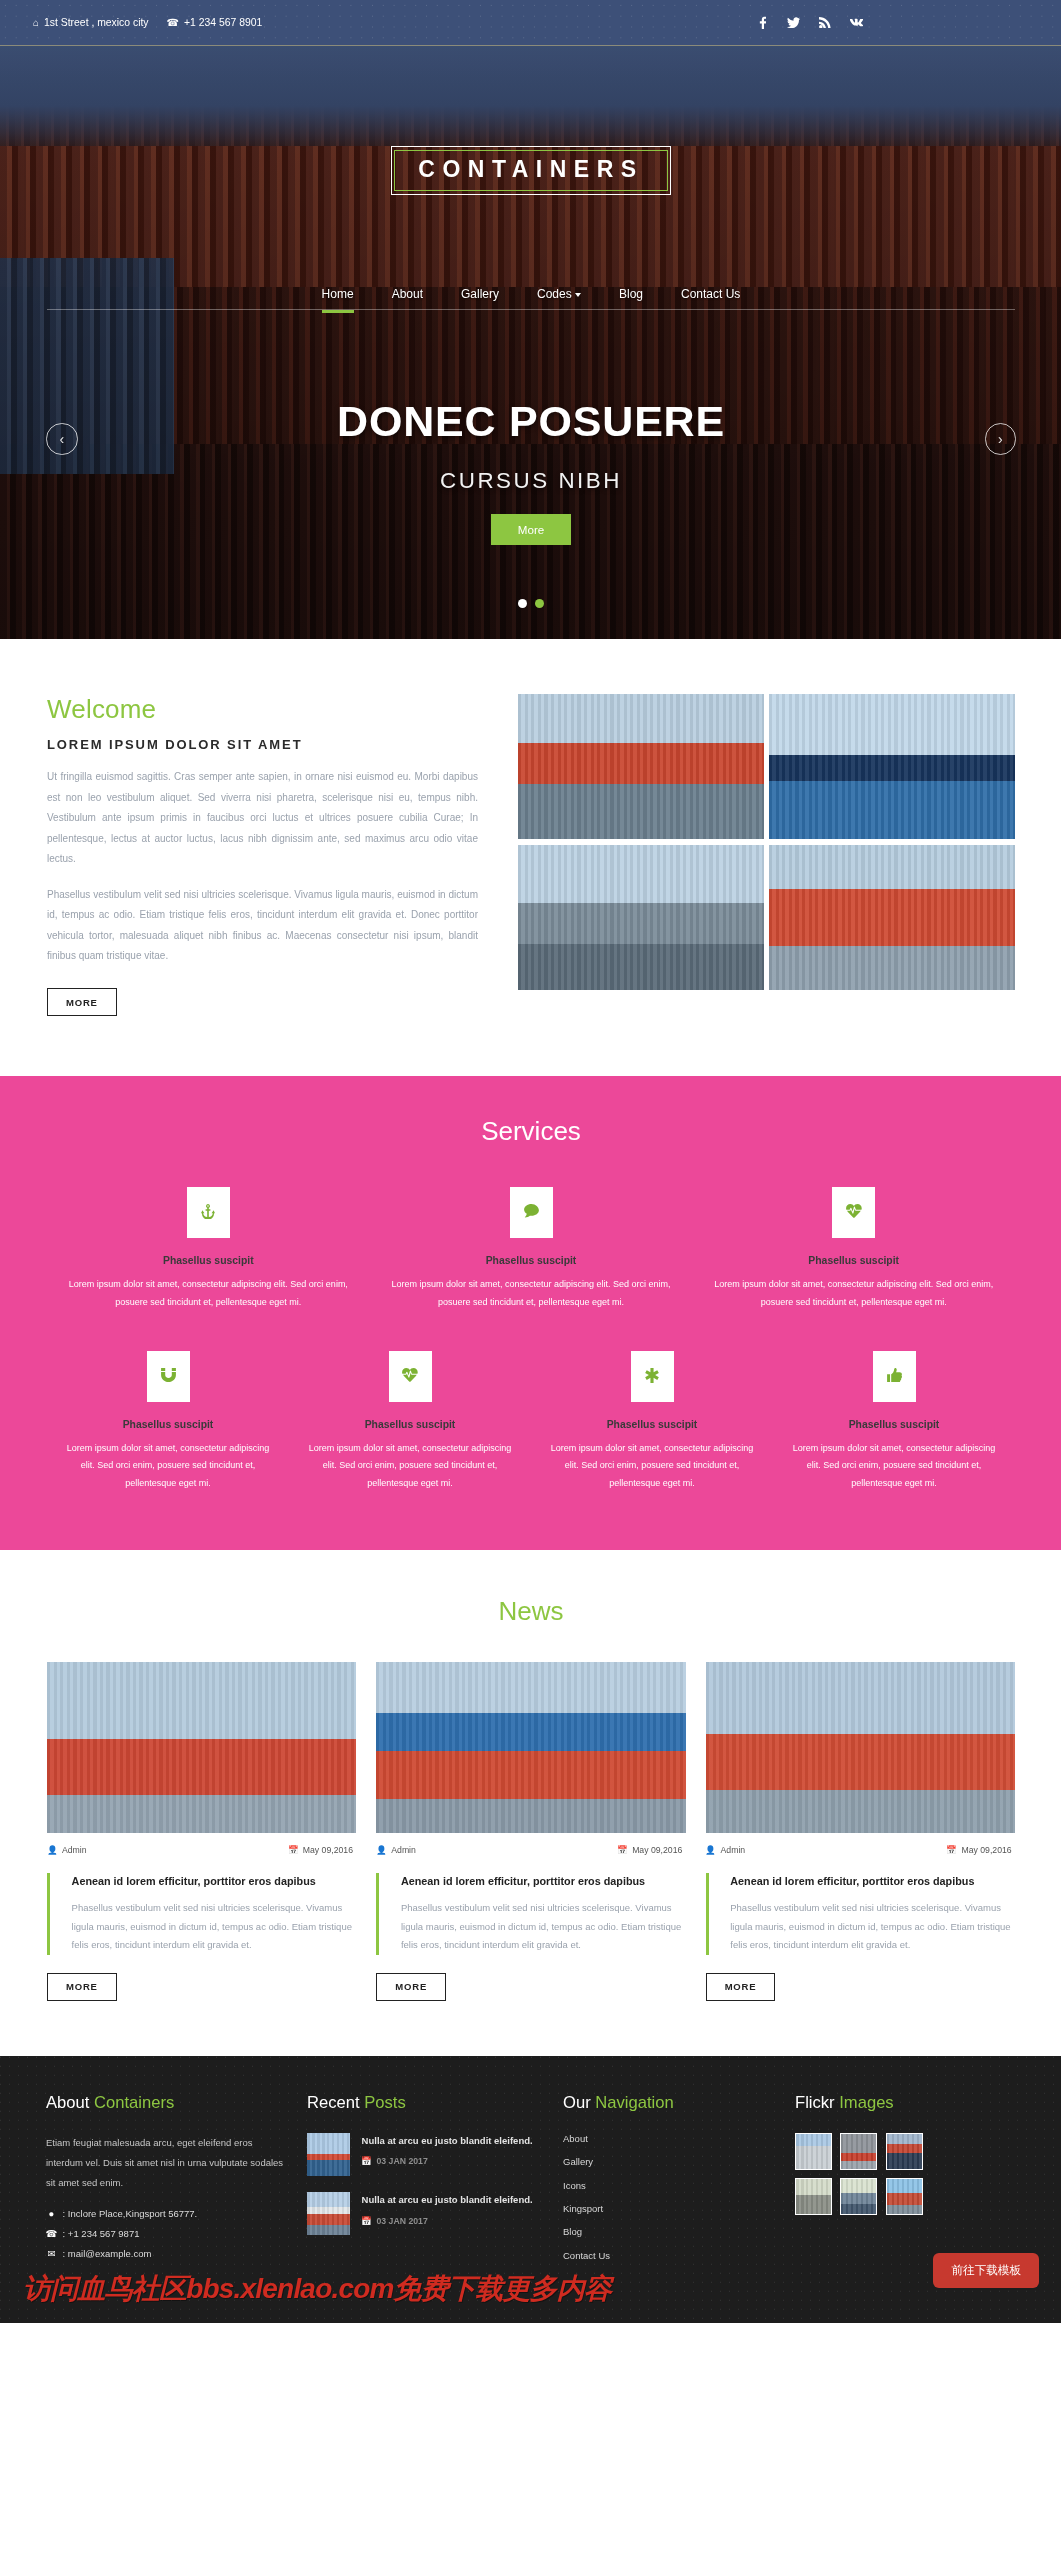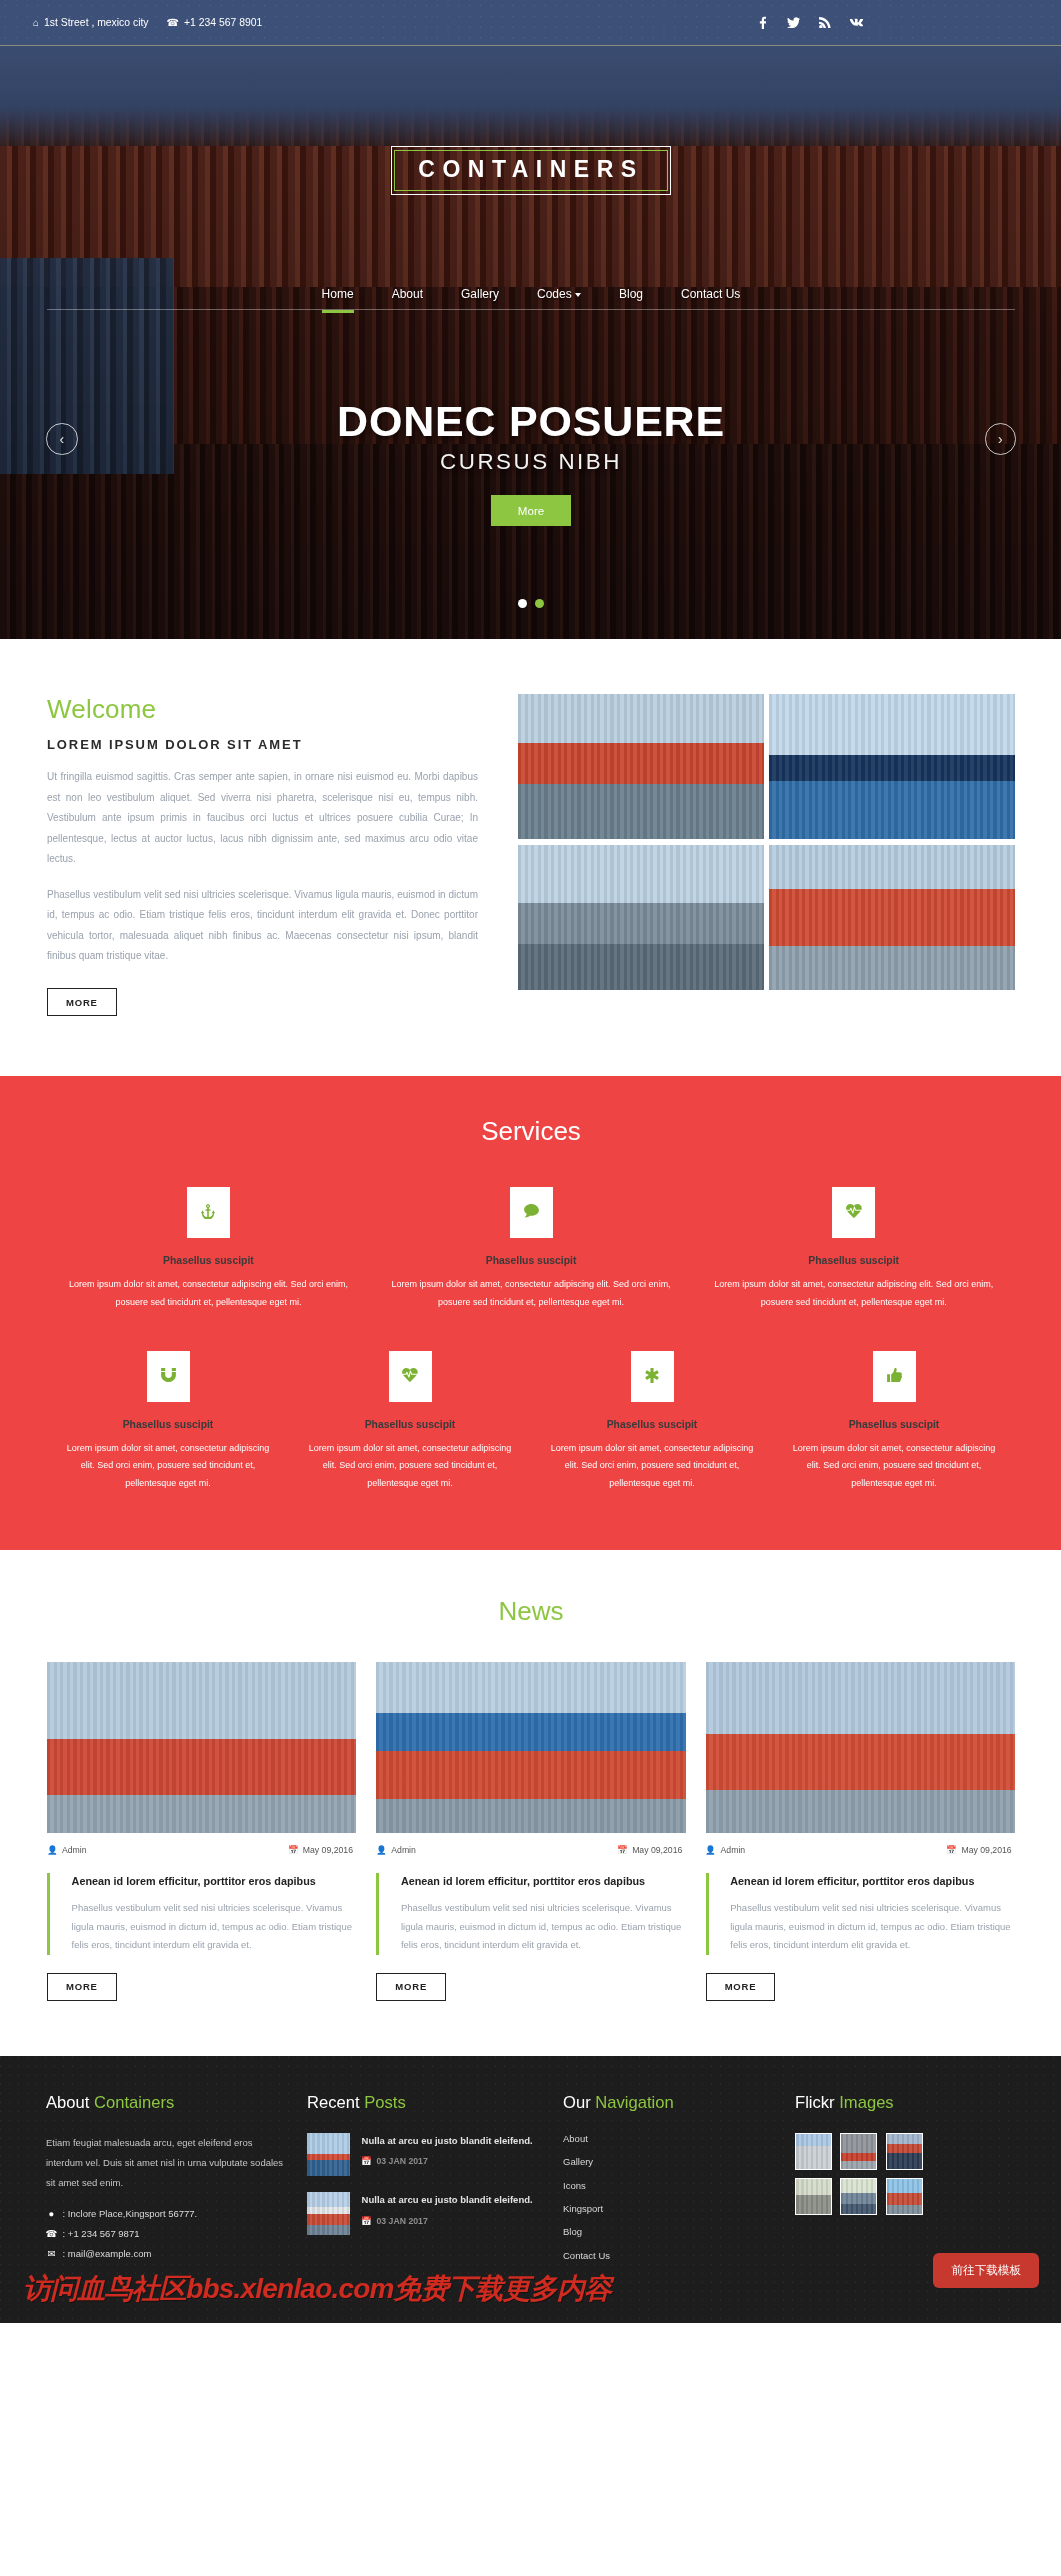--- a/index.html
+++ b/index.html
@@ -86,21 +86,21 @@
   .nav-item.active::after {
     content: ""; position: absolute; left: 0; right: 0; bottom: 0;
     height: 2.5px; background: #8dc641;
   }
   .caret { display:inline-block; width:0; height:0; margin-left:3.3px; vertical-align: middle;
     border-left:3.3px solid transparent; border-right:3.3px solid transparent; border-top:4.1px solid #fff; }
   .nav-rule { position:absolute; left: 47px; right: 47px; top: 263px; height:0.8px; background: rgba(255,255,255,.35); z-index:5;}
 
   .slide-content { position: absolute; top: 353px; left: 0; right: 0; text-align: center; z-index: 6; }
   .slide-title { color: #fff; font-size: 43px; font-weight: bold; letter-spacing: 0.8px; line-height: 1.05; text-shadow: 0 1.7px 5px rgba(0,0,0,.5); }
-  .slide-sub { color: #f2f2f2; font-size: 22.4px; font-weight: 300; letter-spacing: 2.5px; margin-top: 5px; text-shadow: 0 1.7px 4.1px rgba(0,0,0,.5); }
+  .slide-sub { color: #f2f2f2; font-size: 22.4px; font-weight: 300; letter-spacing: 2.5px; margin-top: 24px; text-shadow: 0 1.7px 4.1px rgba(0,0,0,.5); }
   .slide-btn {
     display: inline-block; margin-top: 20px; background: #8dc641; color: #fff;
     border: none; font-size: 11.6px; padding: 9px 26.5px; cursor: pointer;
     font-family: "Liberation Sans", sans-serif;
   }
   .slider-arrow {
     position: absolute; top: 377px; width: 31.5px; height: 31.5px; border-radius: 50%;
     border: 0.8px solid rgba(255,255,255,.75); color: rgba(255,255,255,.9);
     display: flex; align-items: center; justify-content: center; font-size: 14px; z-index: 7; cursor: pointer;
   }
@@ -126,23 +126,23 @@
   .ph-port1 { background: linear-gradient(180deg,#b9cfe0 0 34%, #c9462f 34% 62%, #6b7f8e 62% 100%); }
   .ph-ship { background: linear-gradient(180deg,#c2d8ea 0 42%, #17345c 42% 60%, #2f6ea8 60% 100%); }
   .ph-dock { background: linear-gradient(180deg,#bcd2e3 0 40%, #7b8c99 40% 68%, #5a6b78 68% 100%); }
   .ph-cranes { background: linear-gradient(180deg,#b6cddf 0 30%, #cf4a33 30% 70%, #8fa0ae 70% 100%); }
   .ph::after {
     content: ""; position: absolute; inset: 0;
     background: repeating-linear-gradient(90deg, rgba(0,0,0,.07) 0 3.3px, rgba(255,255,255,.07) 3.3px 6.6px);
   }
 
   
-  .services { background: #ef4444; padding: 40px 47px 58px; }
+  .services { background: #ec4899; padding: 40px 47px 58px; }
   .sec-title-white { color: #fff; font-size: 26px; font-weight: normal; text-align: center; }
-  .srv-row { display: flex; justify-content: flex-end; margin-top: 40px; }
+  .srv-row { display: flex; justify-content: space-between; margin-top: 40px; }
   .srv-row.row3 > .srv { width: 33.33%; }
   .srv-row.row4 > .srv { width: 25%; }
   .srv { padding: 0 15px; text-align: center; }
   .srv-icon-box {
     width: 43px; height: 51px; background: #fff; margin: 0 auto;
     display: flex; align-items: center; justify-content: center;
   }
   .srv-icon-box svg { fill: #7cb233; }
   .srv-h { color: #3a3a3a; font-size: 10.4px; font-weight: bold; margin-top: 16.6px; }
   .srv-p { color: #fff; font-size: 9px; line-height: 1.95; margin-top: 10px; }

